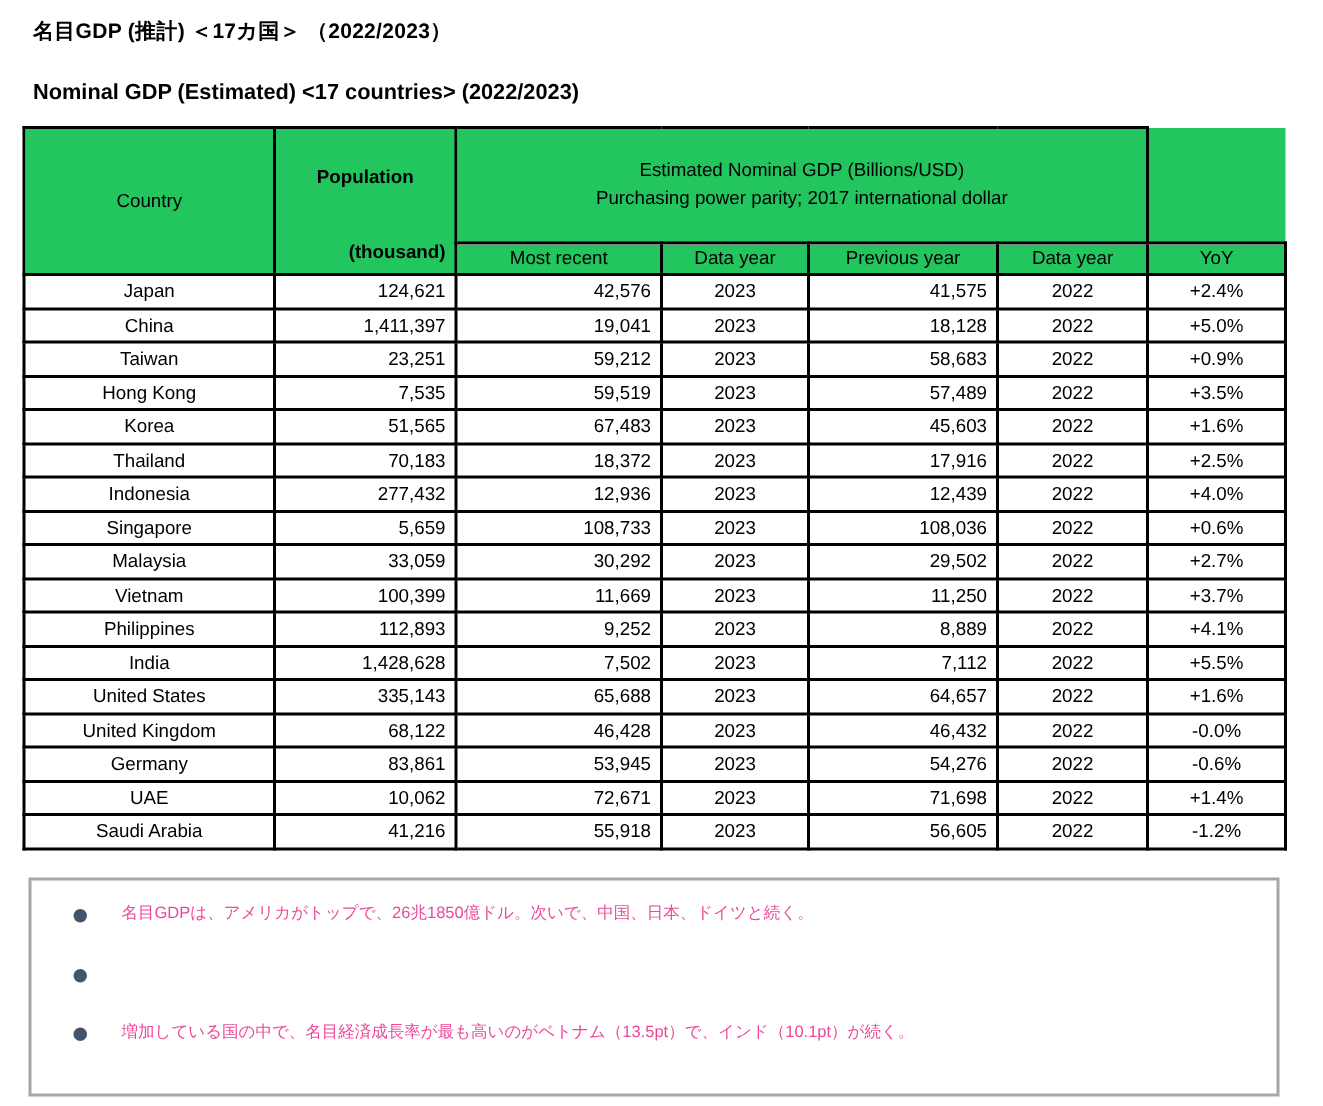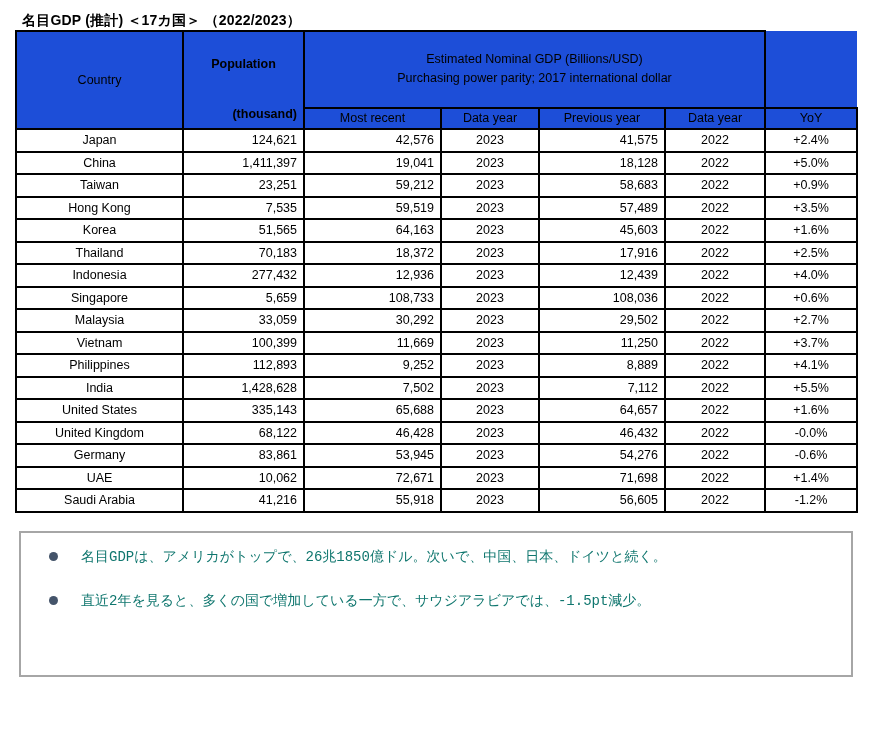--- a/index.html
+++ b/index.html
@@ -30,21 +30,21 @@
     table-layout: fixed;
     width: 841px;
   }
   .gdp-table th, .gdp-table td {
     border: 2px solid #000;
     font-size: 12.5px;
     padding: 0 6px;
     overflow: hidden;
     white-space: nowrap;
   }
-  .gdp-table thead th { background: #1d4ed8; }
+  .gdp-table thead th { background: #22c55e; }
   tr.hdr-row-1 { height: 73px; }
   tr.hdr-row-2 { height: 20px; }
   tr.hdr-row-2 th { font-weight: normal; }
   .gdp-table tbody tr { height: 22.5px; }
 
   th.country-hdr { font-weight: normal; text-align: center; vertical-align: middle; }
   th.population-hdr { font-weight: bold; padding: 4px 6px; }
   .pop-inner { display: flex; flex-direction: column; height: 88px; }
   .pop-top { flex: 1; display: flex; align-items: center; justify-content: center; padding-bottom: 12px; }
   .pop-bottom { height: 20px; display: flex; align-items: center; justify-content: flex-end; }
@@ -61,28 +61,29 @@
     border: 2px solid #a6a6a6;
     padding: 15px 20px 0 28px;
   }
   .note-item { display: flex; align-items: flex-start; margin-bottom: 26px; }
   .bullet {
     flex: 0 0 auto;
     width: 9px; height: 9px;
     border-radius: 50%;
     margin-top: 4px;
   }
-  .note-text { margin-left: 23px; font-size: 14px; color: #0f766e; line-height: 1.35; font-family: Liberation Mono, monospace; }
+  .note-text { margin-left: 23px; font-size: 11px; color: #ec4899; line-height: 1.35; }
 </style>
 </head>
 <body>
 
 <div class="page">
 
   <div class="title-jp">名目GDP (推計) ＜17カ国＞ （2022/2023）</div>
+  <div class="title-en">Nominal GDP (Estimated) &lt;17 countries&gt; (2022/2023)</div>
 
   <table class="gdp-table">
     <colgroup>
       <col style="width:167px">
       <col style="width:121px">
       <col style="width:137px">
       <col style="width:98px">
       <col style="width:126px">
       <col style="width:100px">
       <col style="width:92px">
@@ -143,21 +144,21 @@
           <td class="c-right">7,535</td>
           <td class="c-right">59,519</td>
           <td class="c-center">2023</td>
           <td class="c-right">57,489</td>
           <td class="c-center">2022</td>
           <td class="c-center">+3.5%</td>
         </tr>
         <tr>
           <td class="c-center">Korea</td>
           <td class="c-right">51,565</td>
-          <td class="c-right">64,163</td>
+          <td class="c-right">67,483</td>
           <td class="c-center">2023</td>
           <td class="c-right">45,603</td>
           <td class="c-center">2022</td>
           <td class="c-center">+1.6%</td>
         </tr>
         <tr>
           <td class="c-center">Thailand</td>
           <td class="c-right">70,183</td>
           <td class="c-right">18,372</td>
           <td class="c-center">2023</td>
@@ -268,18 +269,21 @@
   </table>
 
   <div class="notes-box">
     <div id="notes-list">
         <div class="note-item">
           <span class="bullet" style="background: rgb(68, 84, 106);"></span>
           <span class="note-text">名目GDPは、アメリカがトップで、26兆1850億ドル。次いで、中国、日本、ドイツと続く。</span>
         </div>
         <div class="note-item">
           <span class="bullet" style="background: rgb(68, 84, 106);"></span>
-          <span class="note-text">直近2年を見ると、多くの国で増加している一方で、サウジアラビアでは、-1.5pt減少。</span>
+        </div>
+        <div class="note-item">
+          <span class="bullet" style="background: rgb(68, 84, 106);"></span>
+          <span class="note-text">増加している国の中で、名目経済成長率が最も高いのがベトナム（13.5pt）で、インド（10.1pt）が続く。</span>
         </div>
       </div>
   </div>
 
 </div>
 
 </body></html>

